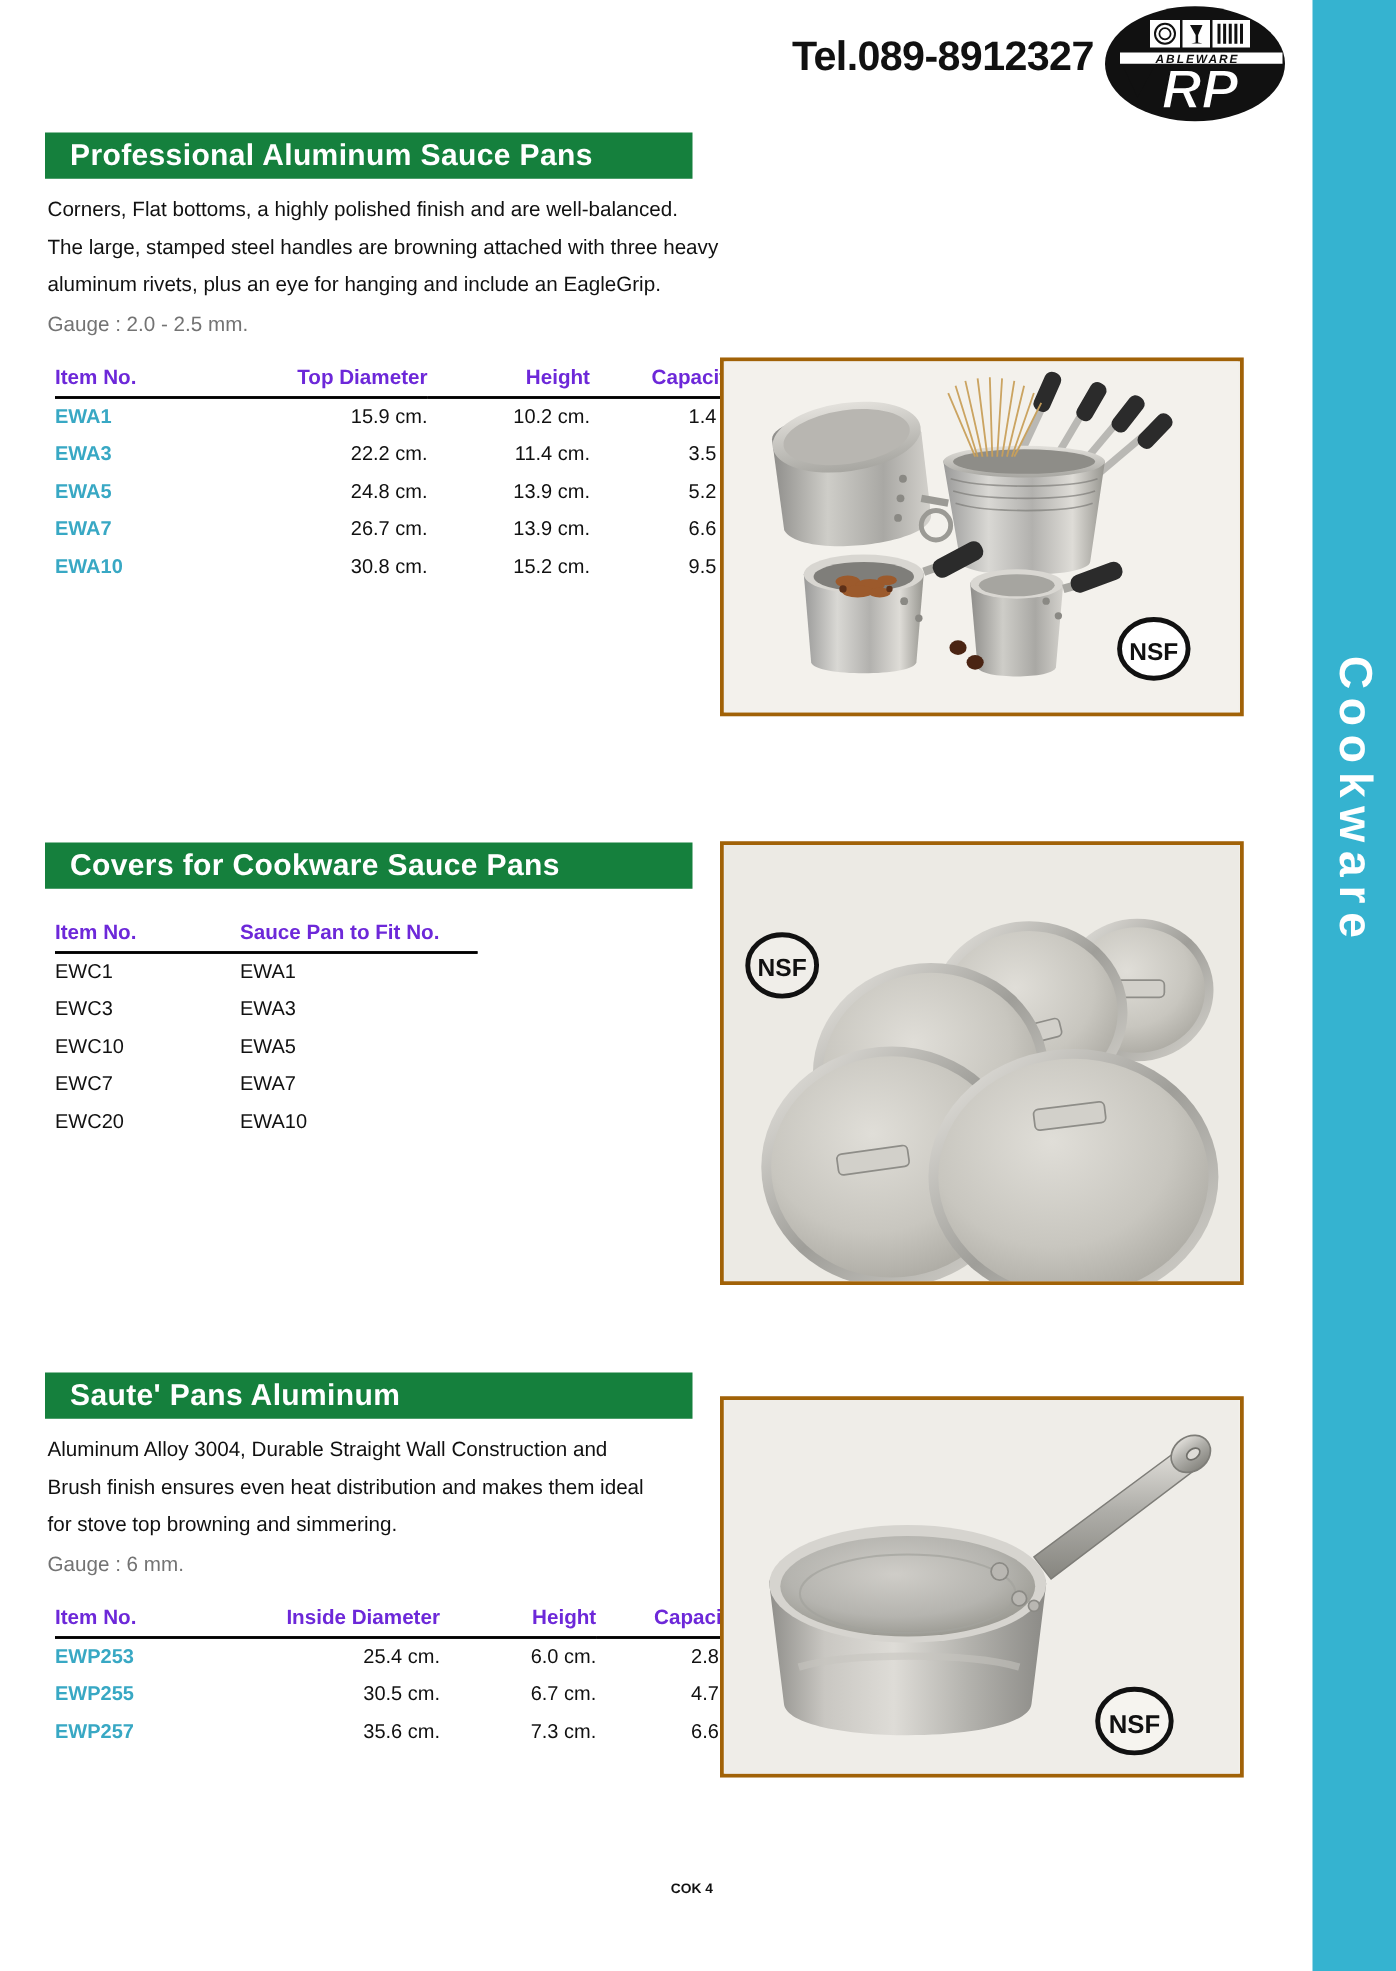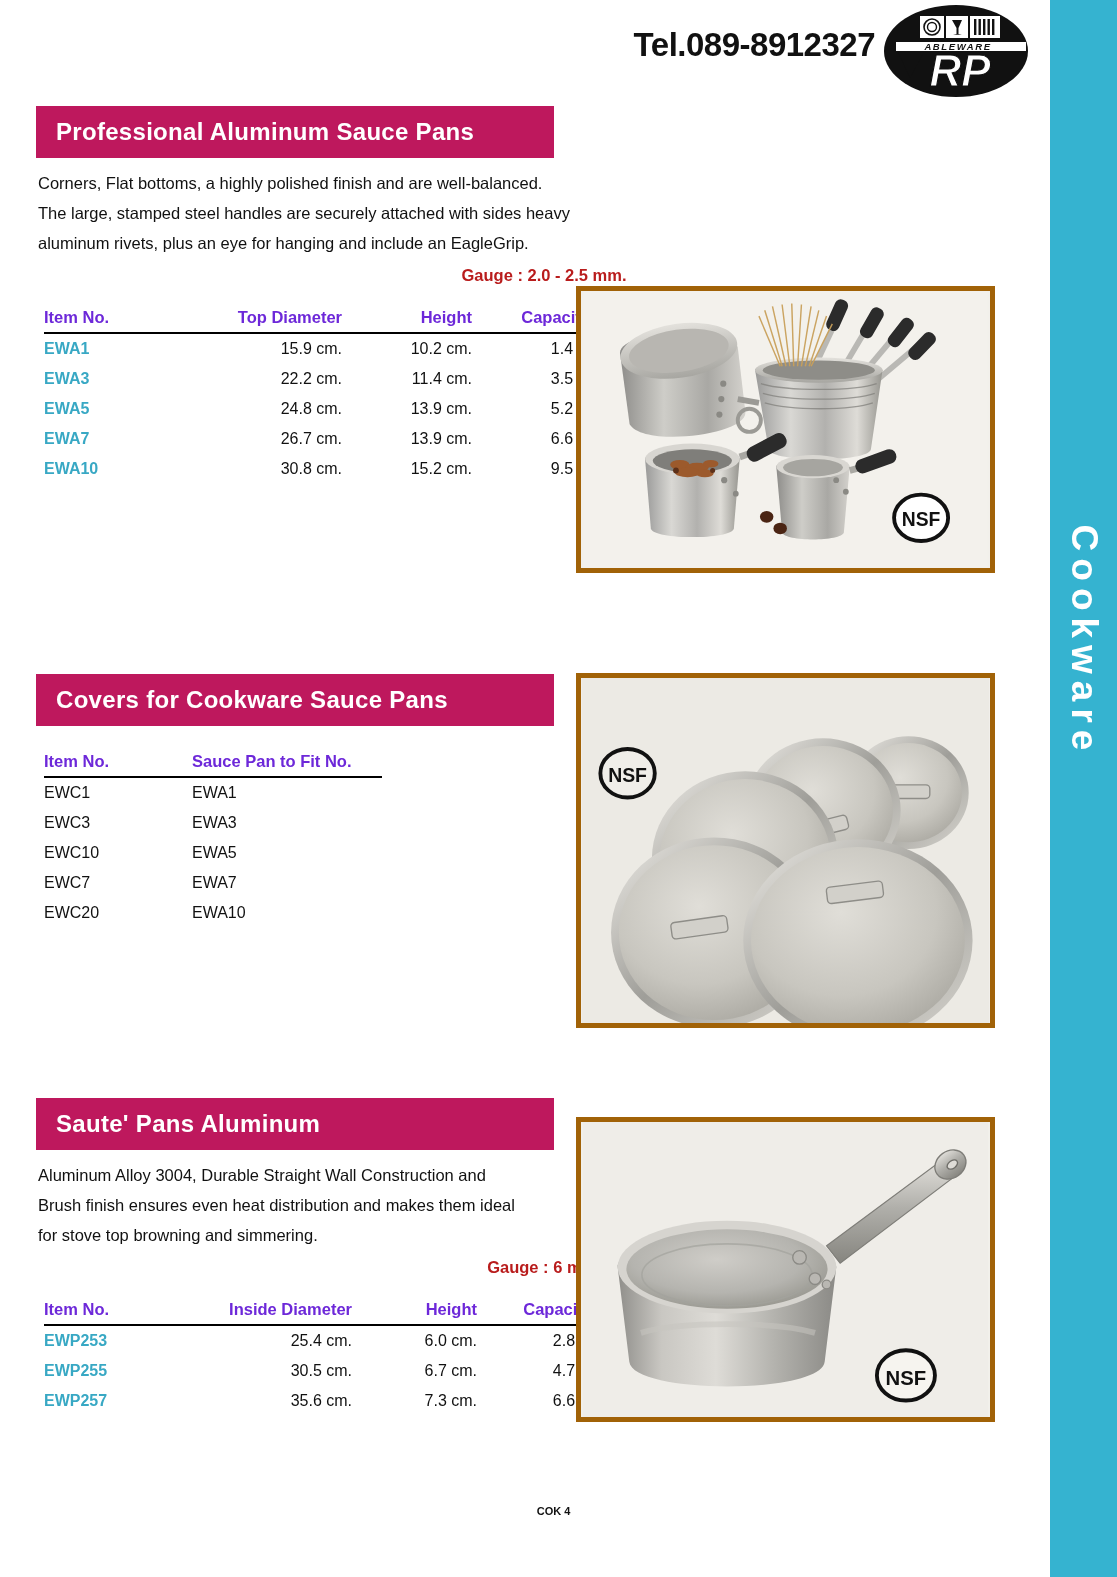--- a/index.html
+++ b/index.html
@@ -57,22 +57,22 @@
     right: 16px;
     top: 4px;
     width: 160px;
     height: 94px;
   }
 
   
   .section { position: absolute; left: 0; width: 1050px; }
 
   .bar {
-    background: #be185d;
-    height: 52px;
+    background: #15803d;
+    height: 37px;
     margin-left: 36px;
     display: flex;
     align-items: center;
     padding-left: 20px;
   }
   .bar.w1 { width: 518px; }
   .bar.w2 { width: 518px; }
   .bar.w3 { width: 518px; }
   .bar-title {
     color: #ffffff;
@@ -87,23 +87,22 @@
     font-size: 16.5px;
     line-height: 30px;
     color: #111;
     font-weight: 500;
   }
   .desc p { margin: 0; }
   .gauge {
     margin: 2px 0 0 38px;
     font-size: 16.5px;
     line-height: 30px;
-    font-weight: bold;
-    color: #b91c1c;
-    text-align: center;
+    font-weight: normal;
+    color: #737373;
   }
 
   
   table.spec {
     border-collapse: collapse;
     margin-left: 44px;
     font-size: 16px;
   }
   table.spec th {
     font-weight: bold;
@@ -139,21 +138,21 @@
 
   
   .tB { margin-left: 44px; }
   .tB th.c0, .tB td.c0 { width: 148px; text-align: left; }
   .tB th.c1, .tB td.c1 { width: 190px; text-align: left; }
   .tB td { color: #38a8c4; font-weight: 600; }
 
   
   .photo {
     position: absolute;
-    border: 5px solid #a16207;
+    border: 3px solid #a16207;
     background: #f2f0eb;
     overflow: hidden;
   }
   .photo svg { display: block; width: 100%; height: 100%; }
 
   
   .footer {
     position: absolute;
     top: 1505px;
     left: 16px;
@@ -205,21 +204,21 @@
   </div>
 </div>
 
 <div class="section" style="top:106px;">
   <div class="bar w1">
     <span class="bar-title">Professional Aluminum Sauce Pans</span>
   </div>
 
   <div class="desc">
     <p>Corners, Flat bottoms, a highly polished finish and are well-balanced.</p>
-    <p>The large, stamped steel handles are securely attached with sides heavy</p>
+    <p>The large, stamped steel handles are browning attached with three heavy</p>
     <p>aluminum rivets, plus an eye for hanging and include an EagleGrip.</p>
   </div>
   <div class="gauge">Gauge :  2.0 - 2.5 mm.</div>
 
   <table class="spec tA" style="margin-top:16px;">
     <thead>
       <tr>
         <th class="item c0">Item No.</th>
         <th class="num c1">Top Diameter</th>
         <th class="num c2">Height</th>

